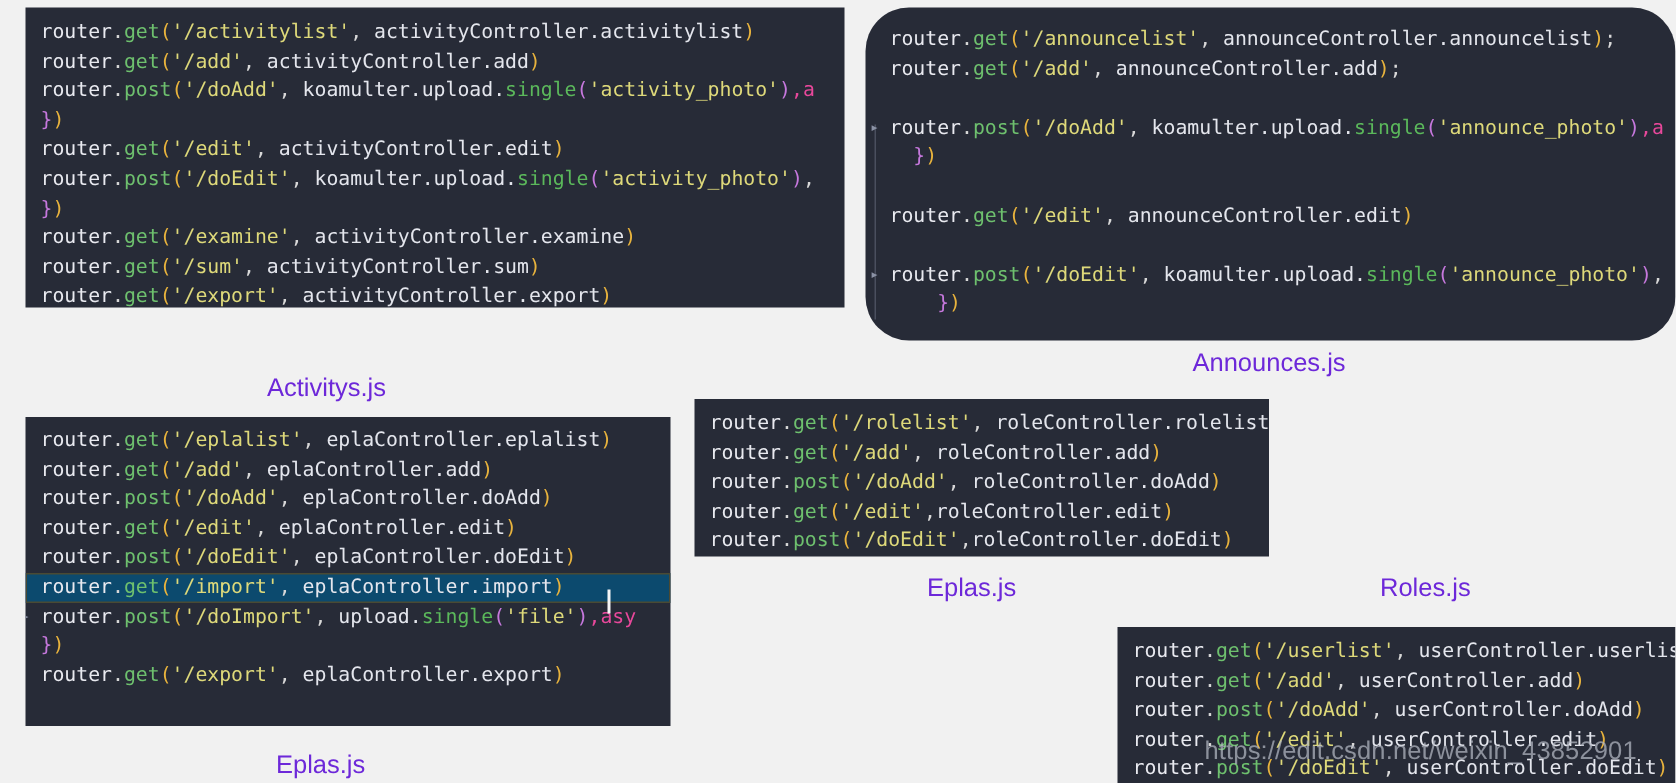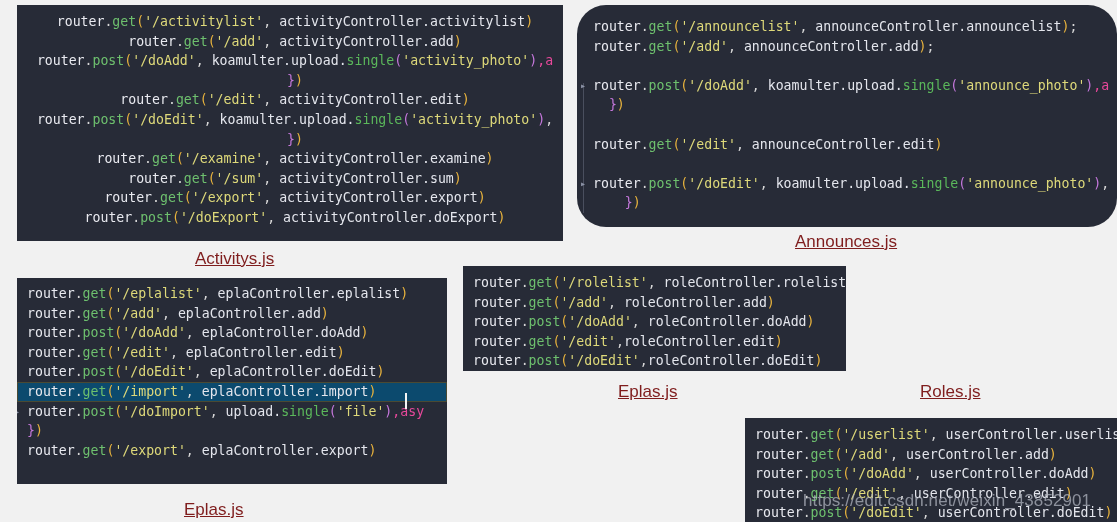--- a/index.html
+++ b/index.html
@@ -71,23 +71,22 @@
   .fold-rail {
     position: absolute;
     left: 4px;
     width: 1px;
     background: #4a4f5e;
   }
   .caption {
     position: absolute;
     font-family: "Liberation Sans", sans-serif;
     font-size: 17px;
-    color: #7f1d1d;
+    color: #6d28d9;
     white-space: nowrap;
-    text-decoration: underline;
   }
   .watermark {
     position: absolute;
     font-family: "Liberation Sans", sans-serif;
     font-size: 17px;
     color: rgba(180,185,195,0.72);
     white-space: nowrap;
     letter-spacing: 0.1px;
     pointer-events: none;
   }
@@ -95,24 +94,24 @@
     position: absolute;
     width: 1.5px;
     background: #f5f5f5;
   }
 </style>
 </head>
 <body>
 
 <div class="canvas">
 
-  <div class="code-block" style="left:17px; top:5px; width:546px; height:236px;text-align:center;">
+  <div class="code-block" style="left:17px; top:5px; width:546px; height:200px;">
     <div class="code-lines" style="padding-top:7px;"><div class="line"><span class="t-obj">router</span><span class="t-punct">.</span><span class="t-fn">get</span><span class="t-paren1">(</span><span class="t-str">'/activitylist'</span><span class="t-punct">, </span><span class="t-plain">activityController.activitylist</span><span class="t-paren1">)</span></div><div class="line"><span class="t-obj">router</span><span class="t-punct">.</span><span class="t-fn">get</span><span class="t-paren1">(</span><span class="t-str">'/add'</span><span class="t-punct">, </span><span class="t-plain">activityController.add</span><span class="t-paren1">)</span></div><div class="line"><span class="t-obj">router</span><span class="t-punct">.</span><span class="t-fn">post</span><span class="t-paren1">(</span><span class="t-str">'/doAdd'</span><span class="t-punct">, </span><span class="t-plain">koamulter.upload.</span><span class="t-green">single</span><span class="t-paren2">(</span><span class="t-str">'activity_photo'</span><span class="t-paren2">)</span><span class="t-async">,a</span></div><div class="line"><span class="t-brace">}</span><span class="t-brace2">)</span></div><div class="line"><span class="t-obj">router</span><span class="t-punct">.</span><span class="t-fn">get</span><span class="t-paren1">(</span><span class="t-str">'/edit'</span><span class="t-punct">, </span><span class="t-plain">activityController.edit</span><span class="t-paren1">)</span></div><div class="line"><span class="t-obj">router</span><span class="t-punct">.</span><span class="t-fn">post</span><span class="t-paren1">(</span><span class="t-str">'/doEdit'</span><span class="t-punct">, </span><span class="t-plain">koamulter.upload.</span><span class="t-green">single</span><span class="t-paren2">(</span><span class="t-str">'activity_photo'</span><span class="t-paren2">)</span><span class="t-punct">,</span></div><div class="line"><span class="t-brace">}</span><span class="t-brace2">)</span></div><div class="line"><span class="t-obj">router</span><span class="t-punct">.</span><span class="t-fn">get</span><span class="t-paren1">(</span><span class="t-str">'/examine'</span><span class="t-punct">, </span><span class="t-plain">activityController.examine</span><span class="t-paren1">)</span></div><div class="line"><span class="t-obj">router</span><span class="t-punct">.</span><span class="t-fn">get</span><span class="t-paren1">(</span><span class="t-str">'/sum'</span><span class="t-punct">, </span><span class="t-plain">activityController.sum</span><span class="t-paren1">)</span></div><div class="line"><span class="t-obj">router</span><span class="t-punct">.</span><span class="t-fn">get</span><span class="t-paren1">(</span><span class="t-str">'/export'</span><span class="t-punct">, </span><span class="t-plain">activityController.export</span><span class="t-paren1">)</span></div><div class="line"><span class="t-obj">router</span><span class="t-punct">.</span><span class="t-fn">post</span><span class="t-paren1">(</span><span class="t-str">'/doExport'</span><span class="t-punct">, </span><span class="t-plain">activityController.doExport</span><span class="t-paren1">)</span></div></div>
   </div>
-  <div class="caption" style="left:195px; top:249px;text-align:right;">Activitys.js</div>
+  <div class="caption" style="left:178px; top:249px;text-align:right;">Activitys.js</div>
 
   <div class="code-block" style="left:577px; top:5px; width:540px; height:222px;border-radius:29px;">
     <div class="fold-rail" style="left:6px; top:78px; height:130px;"></div>
     <div class="code-lines" style="padding-top:12px; padding-left:6px;"><div class="line"><span class="t-obj">router</span><span class="t-punct">.</span><span class="t-fn">get</span><span class="t-paren1">(</span><span class="t-str">'/announcelist'</span><span class="t-punct">, </span><span class="t-plain">announceController.announcelist</span><span class="t-paren1">)</span><span class="t-punct">;</span></div><div class="line"><span class="t-obj">router</span><span class="t-punct">.</span><span class="t-fn">get</span><span class="t-paren1">(</span><span class="t-str">'/add'</span><span class="t-punct">, </span><span class="t-plain">announceController.add</span><span class="t-paren1">)</span><span class="t-punct">;</span></div><div class="line">&nbsp;</div><div class="line"><span class="gutter-arrow" style="left: -3px;">▸</span><span class="t-obj">router</span><span class="t-punct">.</span><span class="t-fn">post</span><span class="t-paren1">(</span><span class="t-str">'/doAdd'</span><span class="t-punct">, </span><span class="t-plain">koamulter.upload.</span><span class="t-green">single</span><span class="t-paren2">(</span><span class="t-str">'announce_photo'</span><span class="t-paren2">)</span><span class="t-async">,a</span></div><div class="line"><span class="t-brace">  }</span><span class="t-brace2">)</span></div><div class="line">&nbsp;</div><div class="line"><span class="t-obj">router</span><span class="t-punct">.</span><span class="t-fn">get</span><span class="t-paren1">(</span><span class="t-str">'/edit'</span><span class="t-punct">, </span><span class="t-plain">announceController.edit</span><span class="t-paren1">)</span></div><div class="line">&nbsp;</div><div class="line"><span class="gutter-arrow" style="left: -3px;">▸</span><span class="t-obj">router</span><span class="t-punct">.</span><span class="t-fn">post</span><span class="t-paren1">(</span><span class="t-str">'/doEdit'</span><span class="t-punct">, </span><span class="t-plain">koamulter.upload.</span><span class="t-green">single</span><span class="t-paren2">(</span><span class="t-str">'announce_photo'</span><span class="t-paren2">)</span><span class="t-punct">,</span></div><div class="line"><span class="t-brace">    }</span><span class="t-brace2">)</span></div></div>
   </div>
   <div class="caption" style="left:795px; top:232px;">Announces.js</div>
 
   <div class="code-block" style="left:17px; top:278px; width:430px; height:206px;">
     <div class="code-lines" style="padding-top:6px;"><div class="line"><span class="t-obj">router</span><span class="t-punct">.</span><span class="t-fn">get</span><span class="t-paren1">(</span><span class="t-str">'/eplalist'</span><span class="t-punct">, </span><span class="t-plain">eplaController.eplalist</span><span class="t-paren1">)</span></div><div class="line"><span class="t-obj">router</span><span class="t-punct">.</span><span class="t-fn">get</span><span class="t-paren1">(</span><span class="t-str">'/add'</span><span class="t-punct">, </span><span class="t-plain">eplaController.add</span><span class="t-paren1">)</span></div><div class="line"><span class="t-obj">router</span><span class="t-punct">.</span><span class="t-fn">post</span><span class="t-paren1">(</span><span class="t-str">'/doAdd'</span><span class="t-punct">, </span><span class="t-plain">eplaController.doAdd</span><span class="t-paren1">)</span></div><div class="line"><span class="t-obj">router</span><span class="t-punct">.</span><span class="t-fn">get</span><span class="t-paren1">(</span><span class="t-str">'/edit'</span><span class="t-punct">, </span><span class="t-plain">eplaController.edit</span><span class="t-paren1">)</span></div><div class="line"><span class="t-obj">router</span><span class="t-punct">.</span><span class="t-fn">post</span><span class="t-paren1">(</span><span class="t-str">'/doEdit'</span><span class="t-punct">, </span><span class="t-plain">eplaController.doEdit</span><span class="t-paren1">)</span></div><div class="line hl"><span class="t-obj">router</span><span class="t-punct">.</span><span class="t-fn">get</span><span class="t-paren1">(</span><span class="t-str">'/import'</span><span class="t-punct">, </span><span class="t-plain">eplaController.import</span><span class="t-paren1">)</span></div><div class="line"><span class="gutter-arrow" style="left: -3px;">▸</span><span class="t-obj">router</span><span class="t-punct">.</span><span class="t-fn">post</span><span class="t-paren1">(</span><span class="t-str">'/doImport'</span><span class="t-punct">, </span><span class="t-plain">upload.</span><span class="t-green">single</span><span class="t-paren2">(</span><span class="t-str">'file'</span><span class="t-paren2">)</span><span class="t-async">,asy</span></div><div class="line"><span class="t-brace">}</span><span class="t-brace2">)</span></div><div class="line"><span class="t-obj">router</span><span class="t-punct">.</span><span class="t-fn">get</span><span class="t-paren1">(</span><span class="t-str">'/export'</span><span class="t-punct">, </span><span class="t-plain">eplaController.export</span><span class="t-paren1">)</span></div></div>
     <div class="cursor-bar" style="left:388px; top:115px; height:16px;"></div>

